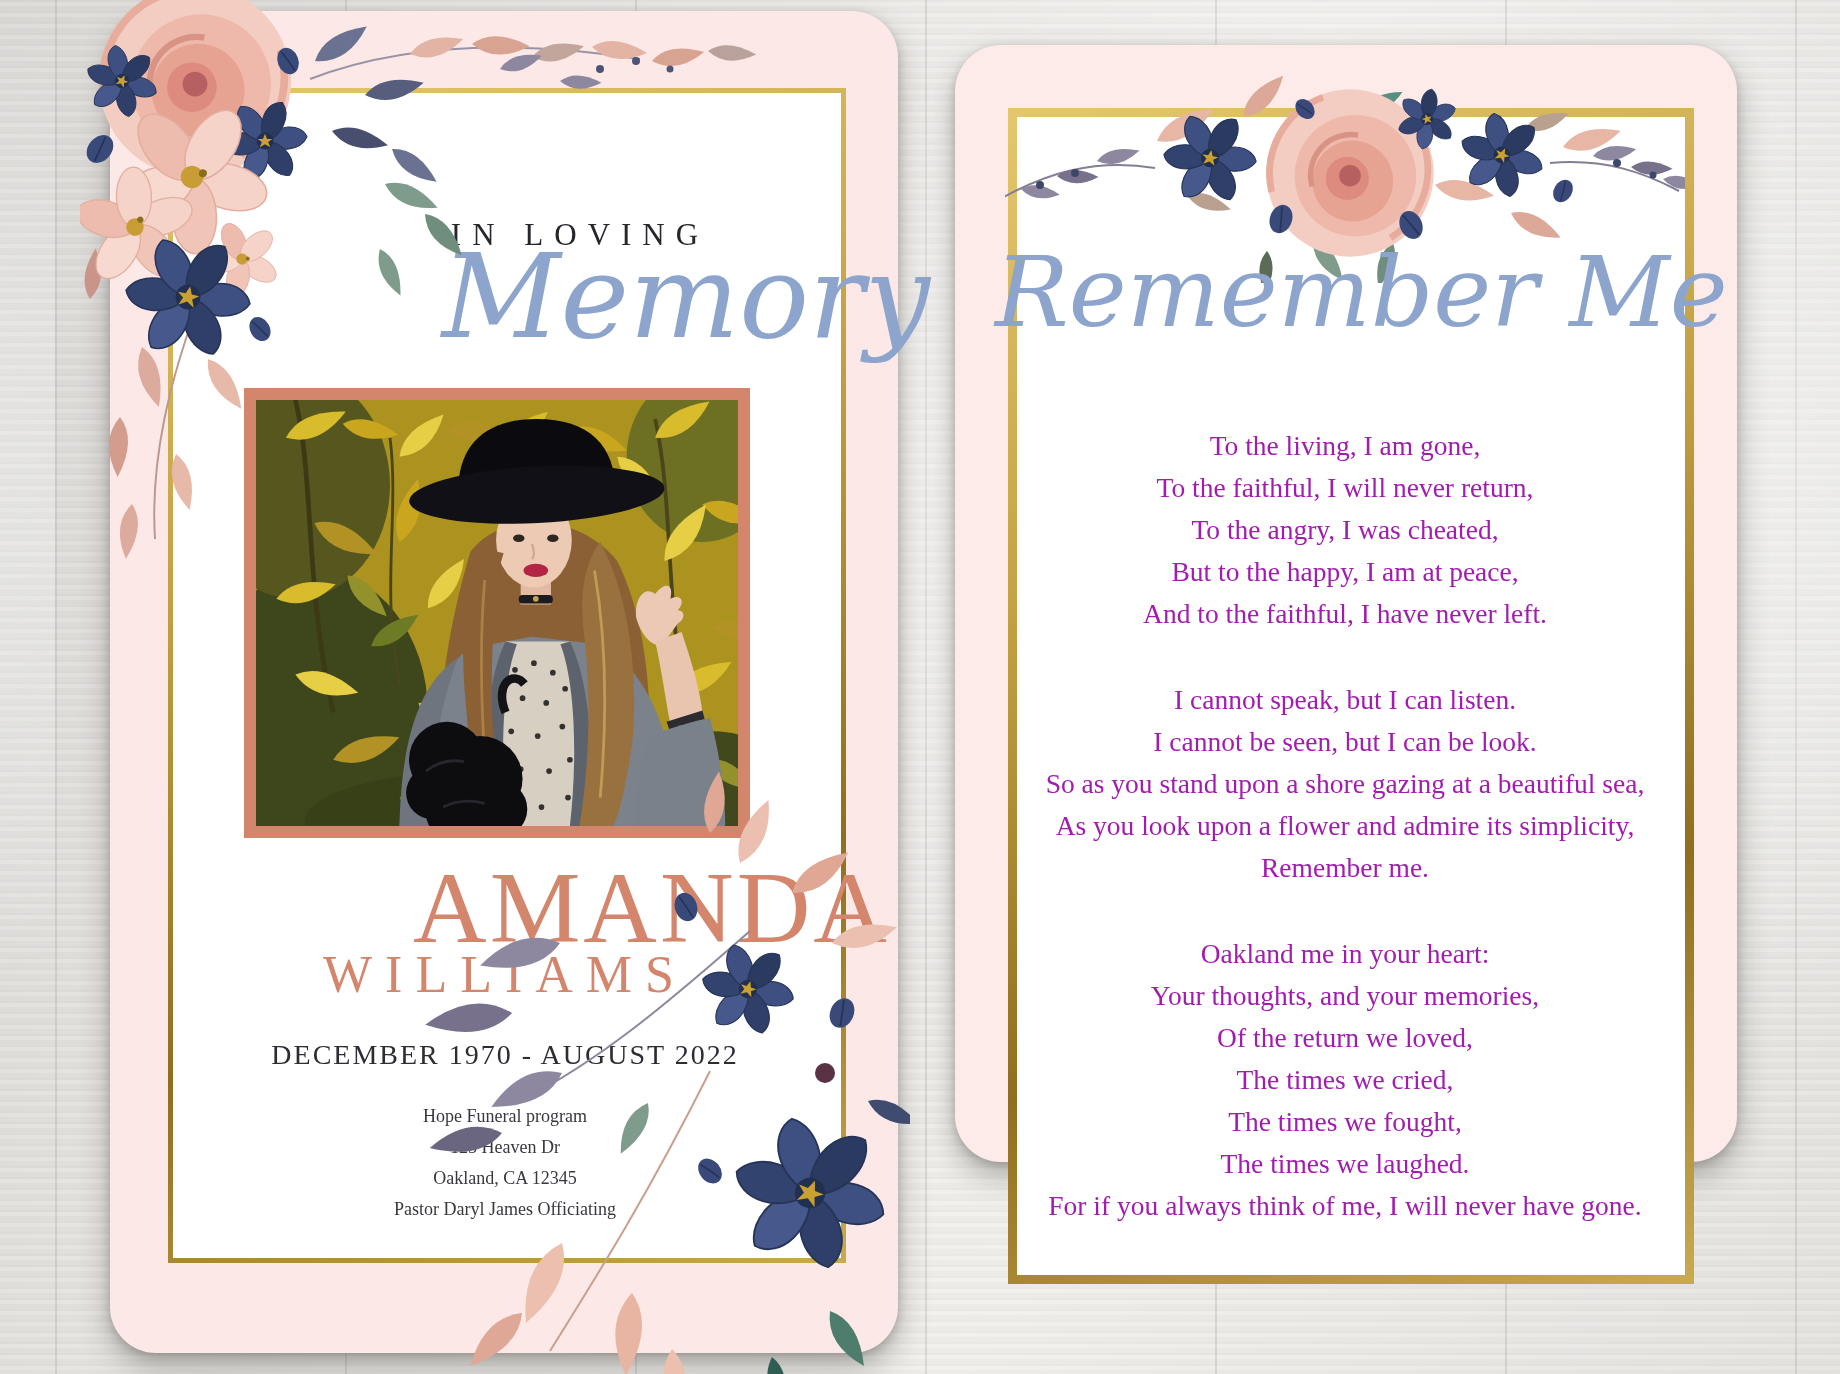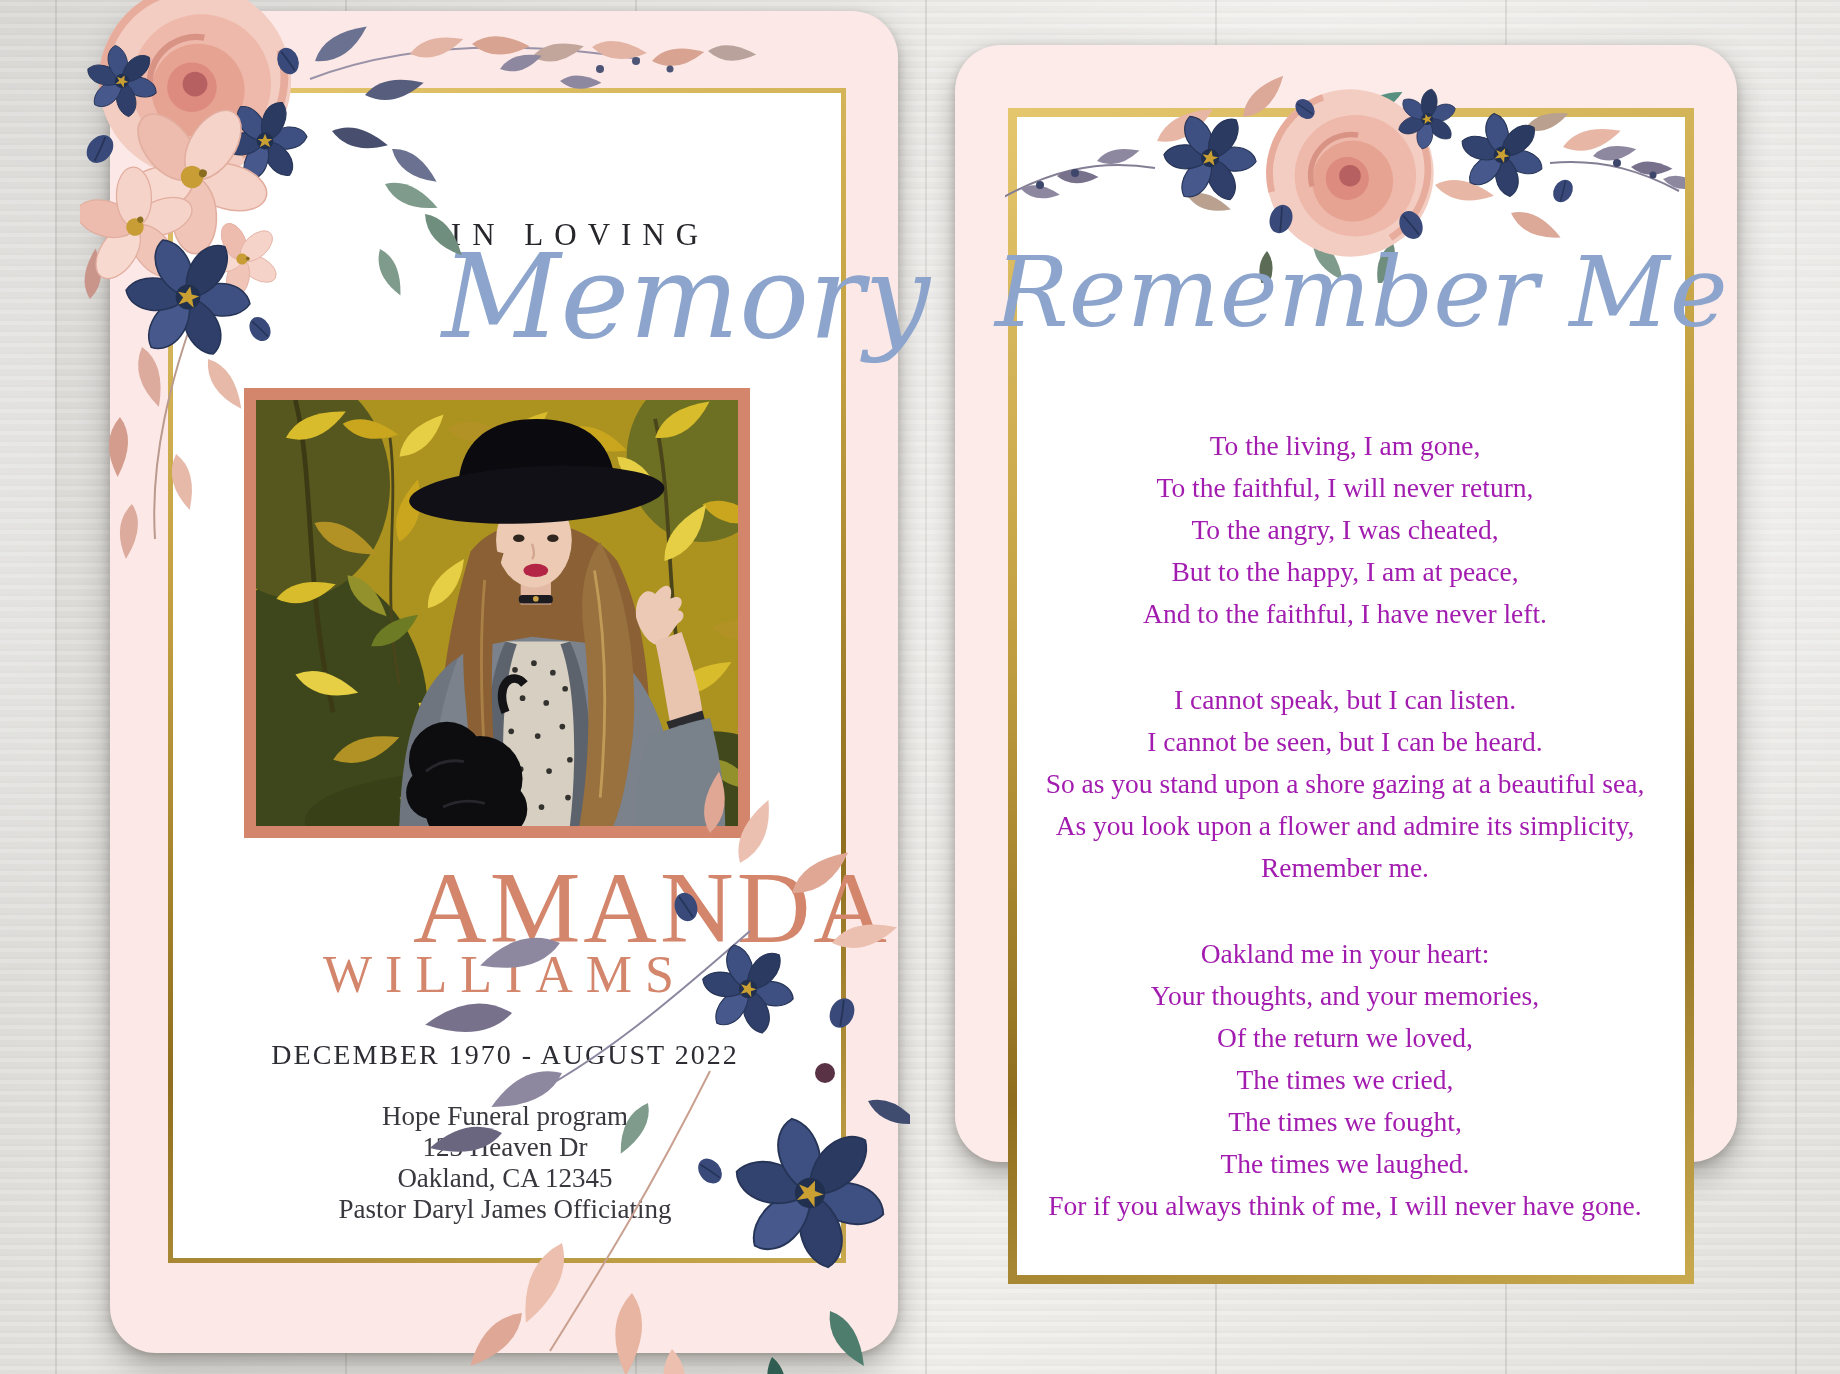--- a/index.html
+++ b/index.html
@@ -49,21 +49,21 @@
   .last-name{
     position:absolute;left:10px;top:938px;width:770px;text-align:center;
     font-size:52px;line-height:1;letter-spacing:13px;color:#d3866c;white-space:nowrap;
   }
   .dates{
     position:absolute;left:10px;top:1028px;width:770px;text-align:center;
     font-size:28px;letter-spacing:2px;color:#2c2c33;white-space:nowrap;
   }
   .service{
     position:absolute;left:10px;top:1090px;width:770px;text-align:center;
-    font-size:27px;line-height:31px;color:#38383e;
+    font-size:18px;line-height:31px;color:#38383e;
   }
   .remember{position:absolute;left:40px;top:198px;width:700px;text-align:center;font-size:98px;white-space:nowrap;}
   .poem{
     position:absolute;left:40px;top:380px;width:700px;text-align:center;
     font-size:27.5px;line-height:42px;color:#a21caf;
   }
   .poem .stanza{margin:0 0 44px 0;}
   .poem .line{white-space:nowrap;}
   .floral{position:absolute;pointer-events:none;}
 </style>
@@ -338,21 +338,21 @@
     <div class="poem">
       <div class="stanza">
         <div class="line">To the living, I am gone,</div>
         <div class="line">To the faithful, I will never return,</div>
         <div class="line">To the angry, I was cheated,</div>
         <div class="line">But to the happy, I am at peace,</div>
         <div class="line">And to the faithful, I have never left.</div>
       </div>
       <div class="stanza">
         <div class="line">I cannot speak, but I can listen.</div>
-        <div class="line">I cannot be seen, but I can be heard.</div>
+        <div class="line">I cannot be seen, but I can be look.</div>
         <div class="line">So as you stand upon a shore gazing at a beautiful sea,</div>
         <div class="line">As you look upon a flower and admire its simplicity,</div>
         <div class="line">Remember me.</div>
       </div>
       <div class="stanza">
         <div class="line">Oakland me in your heart:</div>
         <div class="line">Your thoughts, and your memories,</div>
         <div class="line">Of the return we loved,</div>
         <div class="line">The times we cried,</div>
         <div class="line">The times we fought,</div>

